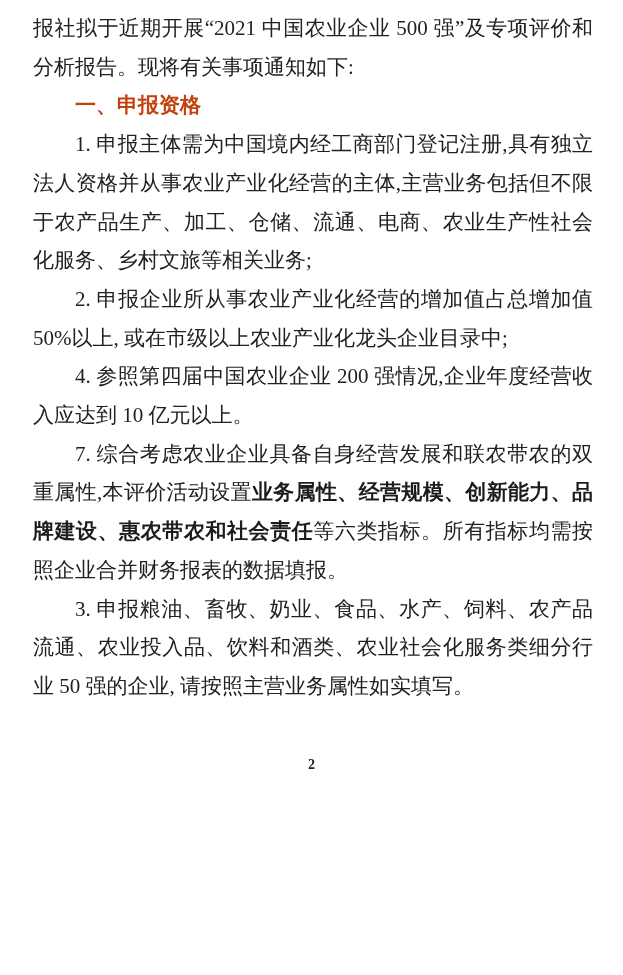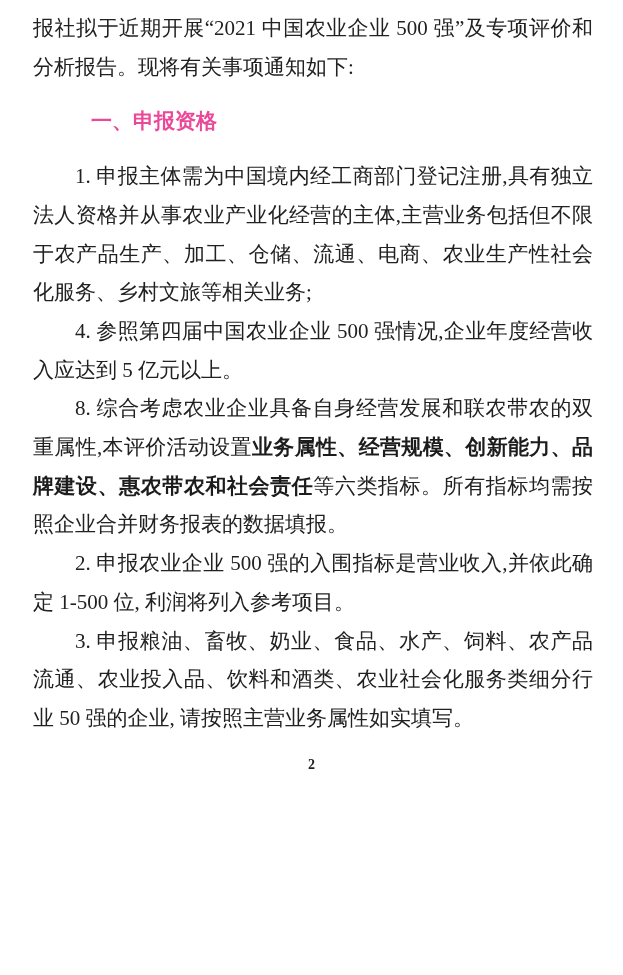--- a/index.html
+++ b/index.html
@@ -28,26 +28,26 @@
     line-height: 38.7px;
     color: #212121;
     text-align: justify;
     text-indent: 2em;
     word-break: break-all;
   }
   .para.no-indent {
     text-indent: 0;
   }
   .heading {
-    margin: 16px;
+    margin: 0;
     font-family: "Liberation Sans", "DejaVu Sans", sans-serif;
     font-size: 21px;
     font-weight: 700;
     line-height: 38.7px;
-    color: #ec4899;
+    color: #c2410c;
     text-indent: 2em;
   }
   .emph {
     font-family: "Liberation Sans", "DejaVu Sans", sans-serif;
     font-weight: 700;
     color: #1c1c1c;
   }
   .page-number {
     position: absolute;
     bottom: 7px;
@@ -65,27 +65,27 @@
 
 <div class="page">
   <div class="content">
 
     <p class="para no-indent">报社拟于近期开展“2021 中国农业企业 500 强”及专项评价和分析报告。现将有关事项通知如下:</p>
 
     <h2 class="heading">一、申报资格</h2>
 
     <p class="para">1. 申报主体需为中国境内经工商部门登记注册,具有独立法人资格并从事农业产业化经营的主体,主营业务包括但不限于农产品生产、加工、仓储、流通、电商、农业生产性社会化服务、乡村文旅等相关业务;</p>
 
+    <p class="para">2. 申报企业所从事农业产业化经营的增加值占总增加值 50%以上, 或在市级以上农业产业化龙头企业目录中;</p>
 
 
-    <p class="para">4. 参照第四届中国农业企业 500 强情况,企业年度经营收入应达到 5 亿元以上。</p>
+    <p class="para">4. 参照第四届中国农业企业 200 强情况,企业年度经营收入应达到 10 亿元以上。</p>
 
 
-    <p class="para"><span>8. 综合考虑农业企业具备自身经营发展和联农带农的双重属性,本评价活动设置</span><span class="emph">业务属性、经营规模、创新能力、品牌建设、惠农带农和社会责任</span><span>等六类指标。所有指标均需按照企业合并财务报表的数据填报。</span></p>
+    <p class="para"><span>7. 综合考虑农业企业具备自身经营发展和联农带农的双重属性,本评价活动设置</span><span class="emph">业务属性、经营规模、创新能力、品牌建设、惠农带农和社会责任</span><span>等六类指标。所有指标均需按照企业合并财务报表的数据填报。</span></p>
 
-    <p class="para">2. 申报农业企业 500 强的入围指标是营业收入,并依此确定 1-500 位, 利润将列入参考项目。</p>
 
     <p class="para">3. 申报粮油、畜牧、奶业、食品、水产、饲料、农产品流通、农业投入品、饮料和酒类、农业社会化服务类细分行业 50 强的企业, 请按照主营业务属性如实填写。</p>
 
   </div>
 
   <div class="page-number">2</div>
 </div>
 
 </body></html>

